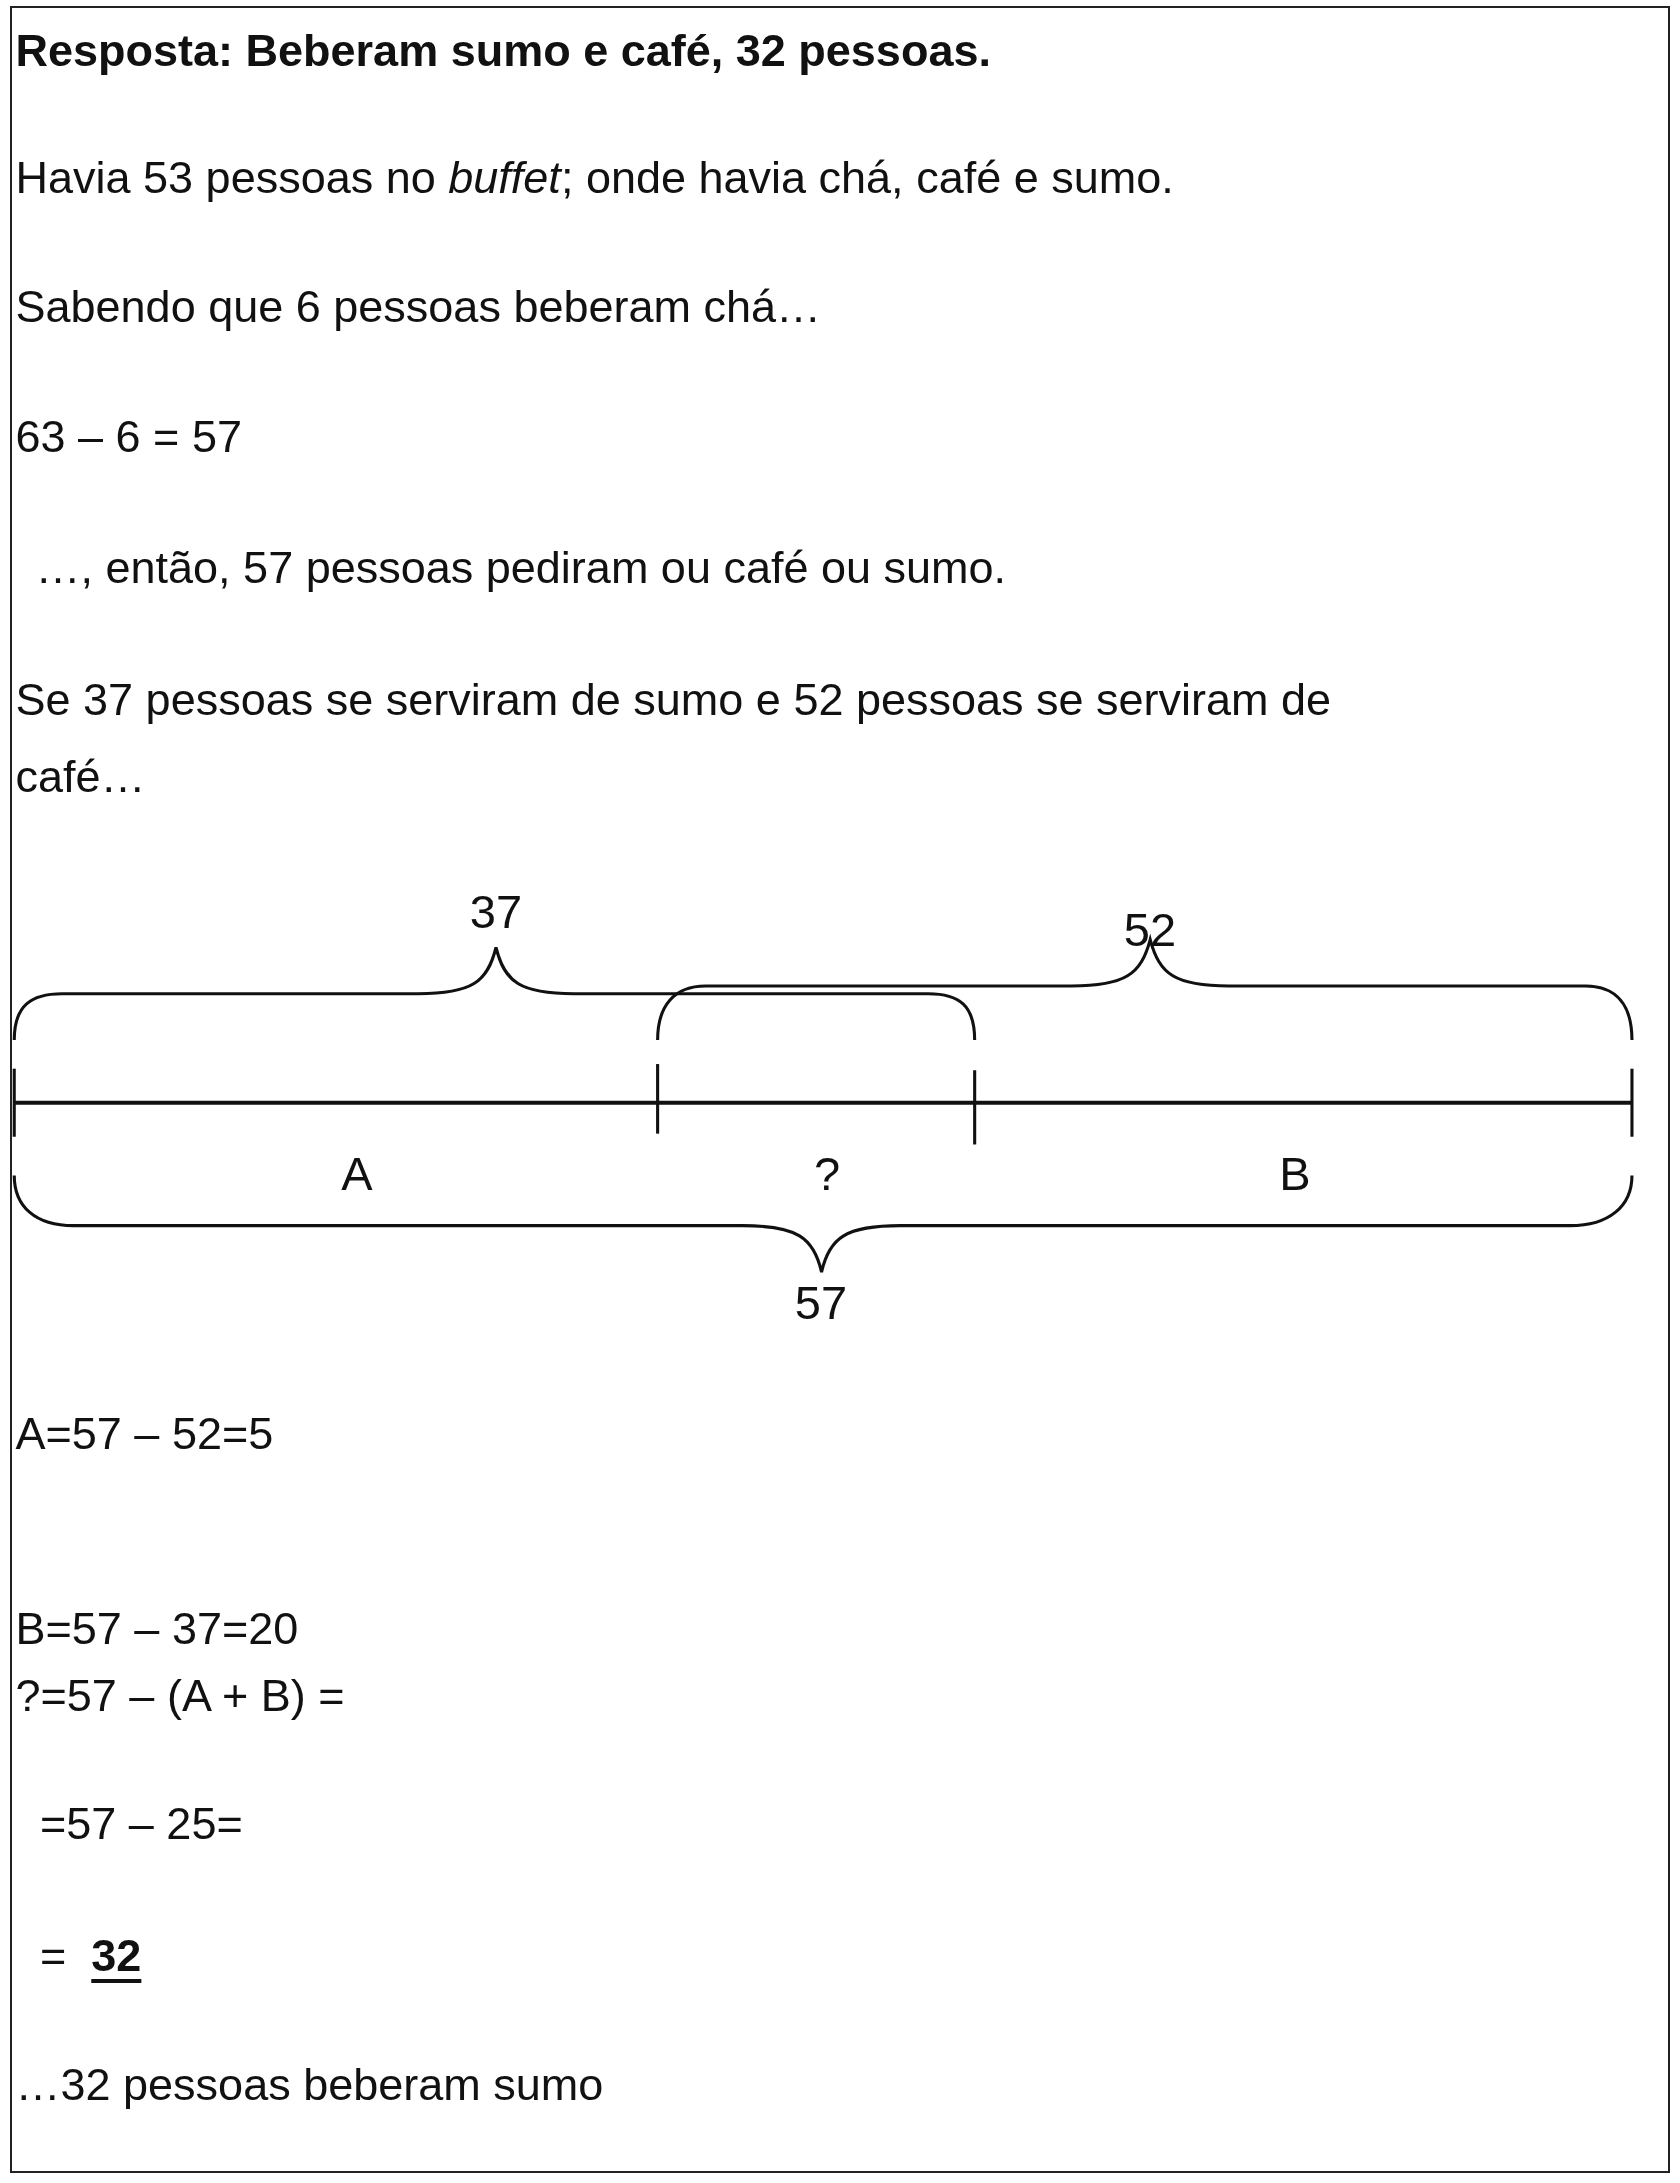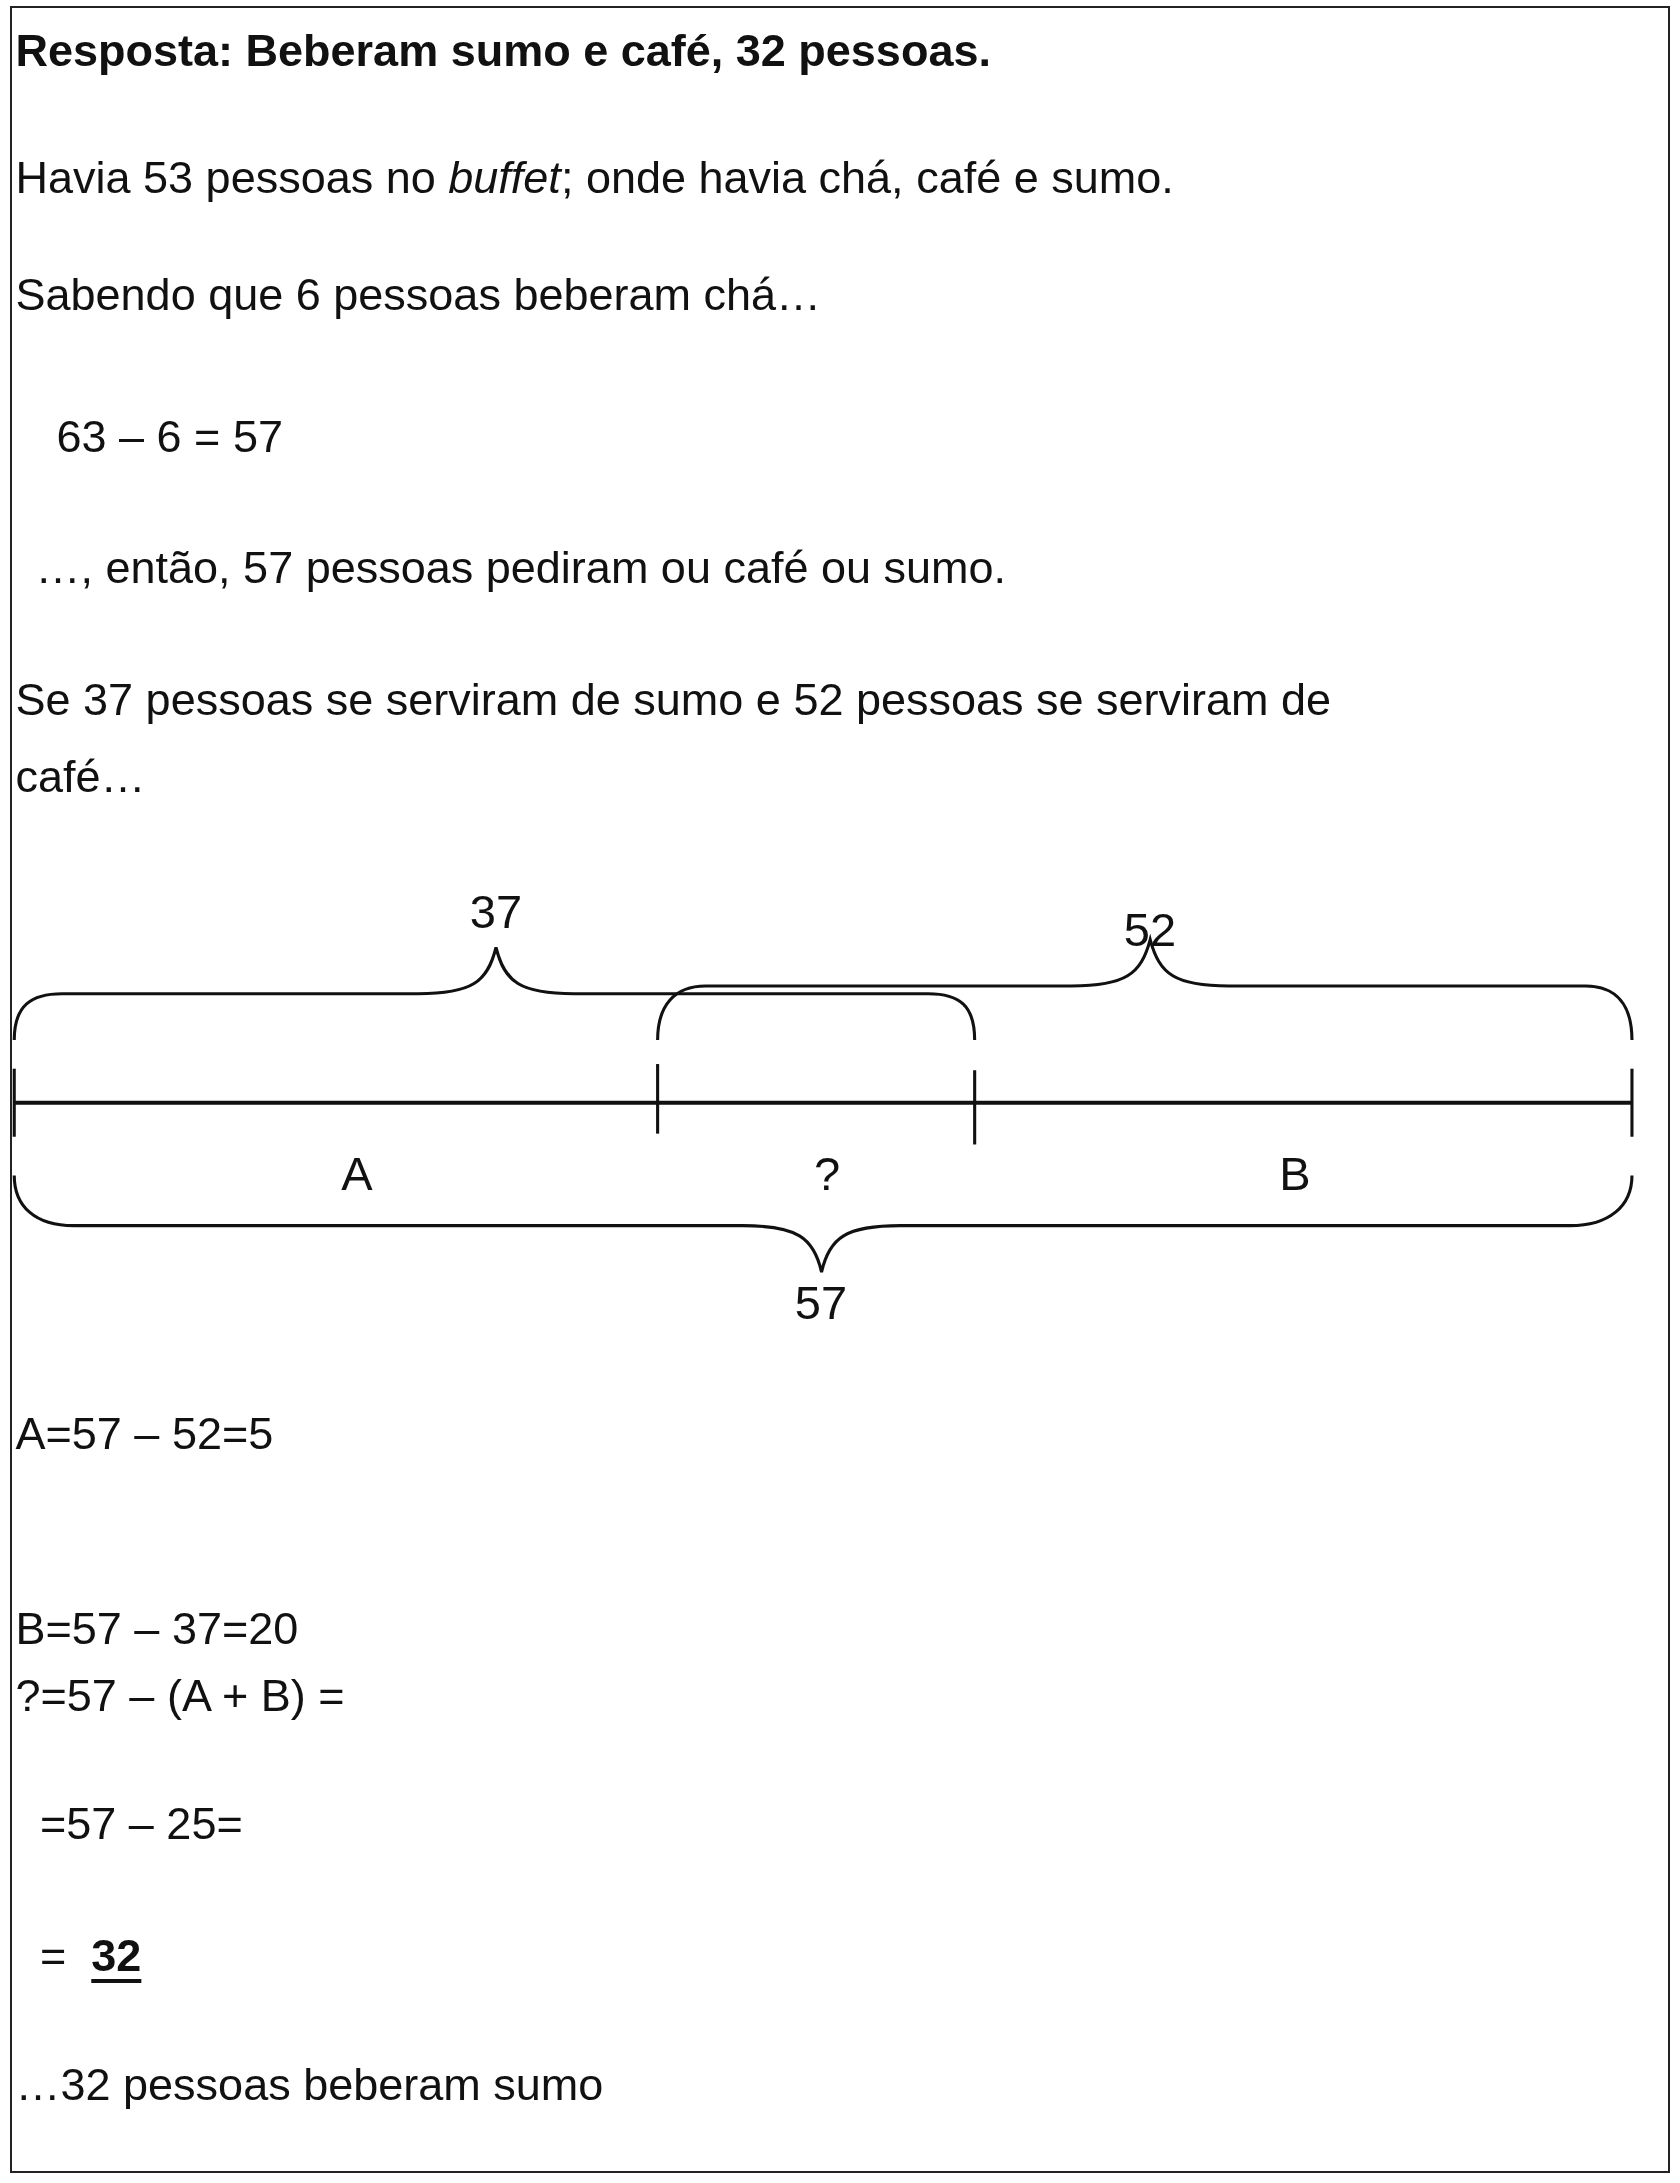--- a/index.html
+++ b/index.html
@@ -16,23 +16,23 @@
 </style>
 </head>
 <body>
 
 <div class="frame"></div>
 
 <div class="line bold" style="top:26px;">Resposta: Beberam sumo e café, 32 pessoas.</div>
 
 <div class="line" style="top:153px;"><span>Havia 53 pessoas no </span><i>buffet</i><span>; onde havia chá, café e sumo.</span></div>
 
-<div class="line" style="top:270px;">Sabendo que 6 pessoas beberam chá…</div>
+<div class="line" style="top:282px;">Sabendo que 6 pessoas beberam chá…</div>
 
-<div class="line" style="top:412px;margin-left:41px;">63 – 6 = 57</div>
+<div class="line" style="top:412px;">63 – 6 = 57</div>
 
 <div class="line" style="top:543px;margin-left:20px;">…, então, 57 pessoas pediram ou café ou sumo.</div>
 
 <div class="line" style="top:675px;">Se 37 pessoas se serviram de sumo e 52 pessoas se serviram de</div>
 <div class="line" style="top:752px;">café…</div>
 
 <svg width="1681" height="2183" viewBox="0 0 2173 2823">
   <g fill="none" stroke="#111" stroke-width="4">
 
     <path d="M18,1345 C18,1300 40,1285 80,1285 L540,1285 C610,1285 630,1270 641,1225 C652,1270 672,1285 742,1285 L1200,1285 C1240,1285 1260,1300 1260,1345"></path>

